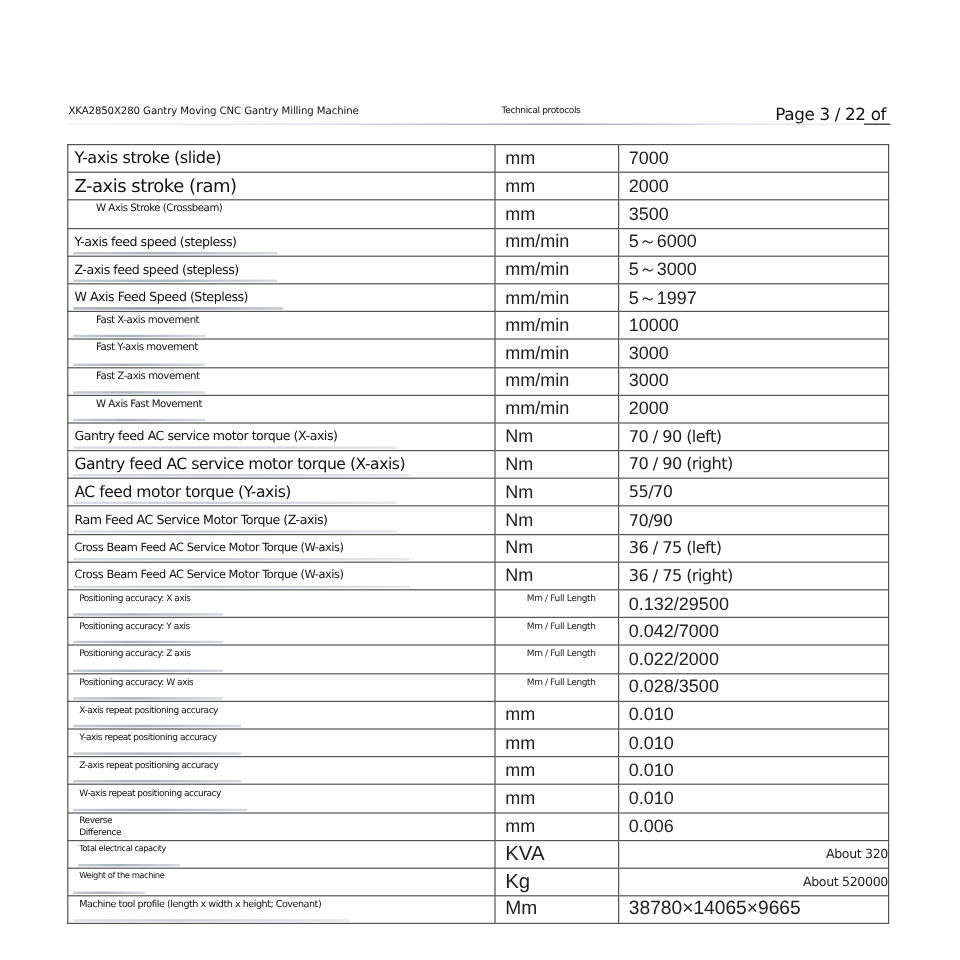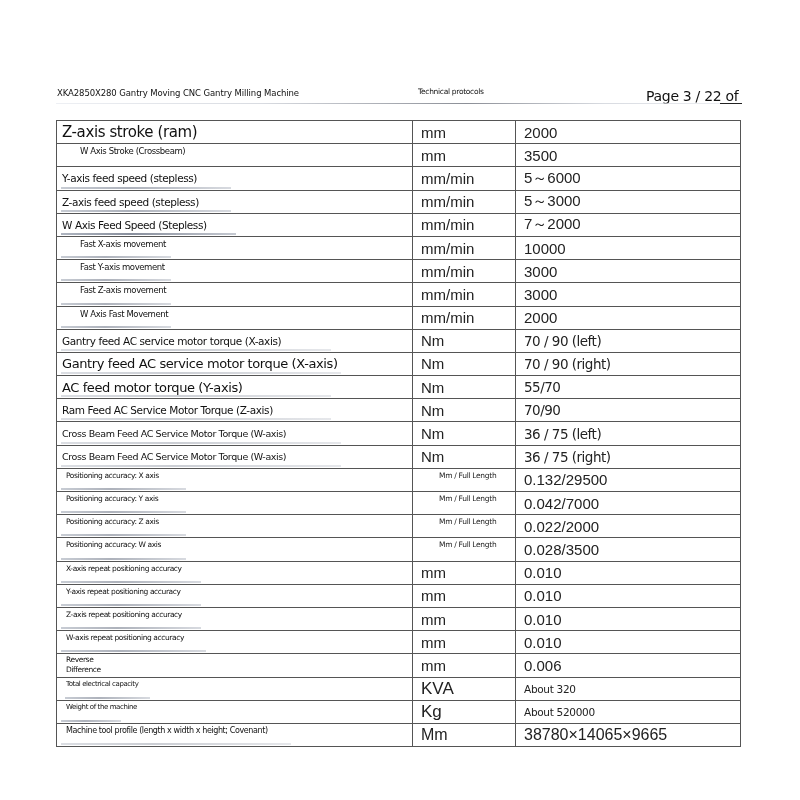--- a/index.html
+++ b/index.html
@@ -16,21 +16,21 @@
     .name { display:block; padding-left:5px; font-family:"DejaVu Sans", sans-serif; letter-spacing:-0.4px; }
     .name.lg { font-size:13.5px; }
     .name.md { font-size:12px; }
     .name.sm { font-size:10.5px; }
     .name.xs { font-size:8.5px; position:absolute; top:2px; left:18px; }
     .name.xxs { font-size:7.5px; position:absolute; top:2px; left:4px; }
     .unit { display:block; padding-left:8px; font-size:15px; color:#222; }
     .unit.tiny { font-size:7.5px; font-family:"DejaVu Sans", sans-serif; letter-spacing:-0.3px; position:absolute; top:2px; left:18px; }
     .val { display:block; padding-left:8px; font-size:15px; color:#222; }
     .val.dv { font-family:"DejaVu Sans", sans-serif; font-size:13.5px; letter-spacing:-0.5px; }
-    .val.dvs { font-family:"DejaVu Sans", sans-serif; font-size:10.5px; letter-spacing:-0.3px; }
+    .val.dvs { font-family:"DejaVu Sans", sans-serif; font-size:10.5px; letter-spacing:-0.3px;text-align:right; }
     .smear { position:absolute; left:4px; bottom:1px; height:2px; background:linear-gradient(90deg,#9aa2b0,#6b7384 40%,#b7bcc6); opacity:0.55; }
   </style>
 </head>
 <body>
 
 <div>
   <div class="hdr hdr-title">XKA2850X280 Gantry Moving CNC Gantry Milling Machine</div>
   <div class="hdr hdr-sub">Technical protocols</div>
   <div class="hdr hdr-page">Page 3 / 22 of</div>
   <div class="hdr-rule"></div>
@@ -39,20 +39,31 @@
 
 <table class="spec">
   <colgroup>
       <col class="c1">
       <col class="c2">
       <col class="c3">
     </colgroup>
   <tbody>
     <tr>
       <td>
+          <span class="name lg">Y-axis stroke (slide)</span>
+        </td>
+      <td>
+          <span class="unit">mm</span>
+        </td>
+      <td>
+          <span class="val">7000</span>
+        </td>
+    </tr>
+    <tr>
+      <td>
           <span class="name lg" style="font-size:15px">Z-axis stroke (ram)</span>
         </td>
       <td>
           <span class="unit">mm</span>
         </td>
       <td>
           <span class="val">2000</span>
         </td>
     </tr>
     <tr>
@@ -92,21 +103,21 @@
     </tr>
     <tr>
       <td>
           <span class="name sm">W Axis Feed Speed (Stepless)</span>
           <span class="smear" style="width:175px;opacity:0.8"></span>
         </td>
       <td>
           <span class="unit">mm/min</span>
         </td>
       <td>
-          <span class="val">7～2000</span>
+          <span class="val">5～1997</span>
         </td>
     </tr>
     <tr>
       <td>
           <span class="name xs">Fast X-axis movement</span>
           <span class="smear" style="width:110px"></span>
         </td>
       <td>
           <span class="unit">mm/min</span>
         </td>

